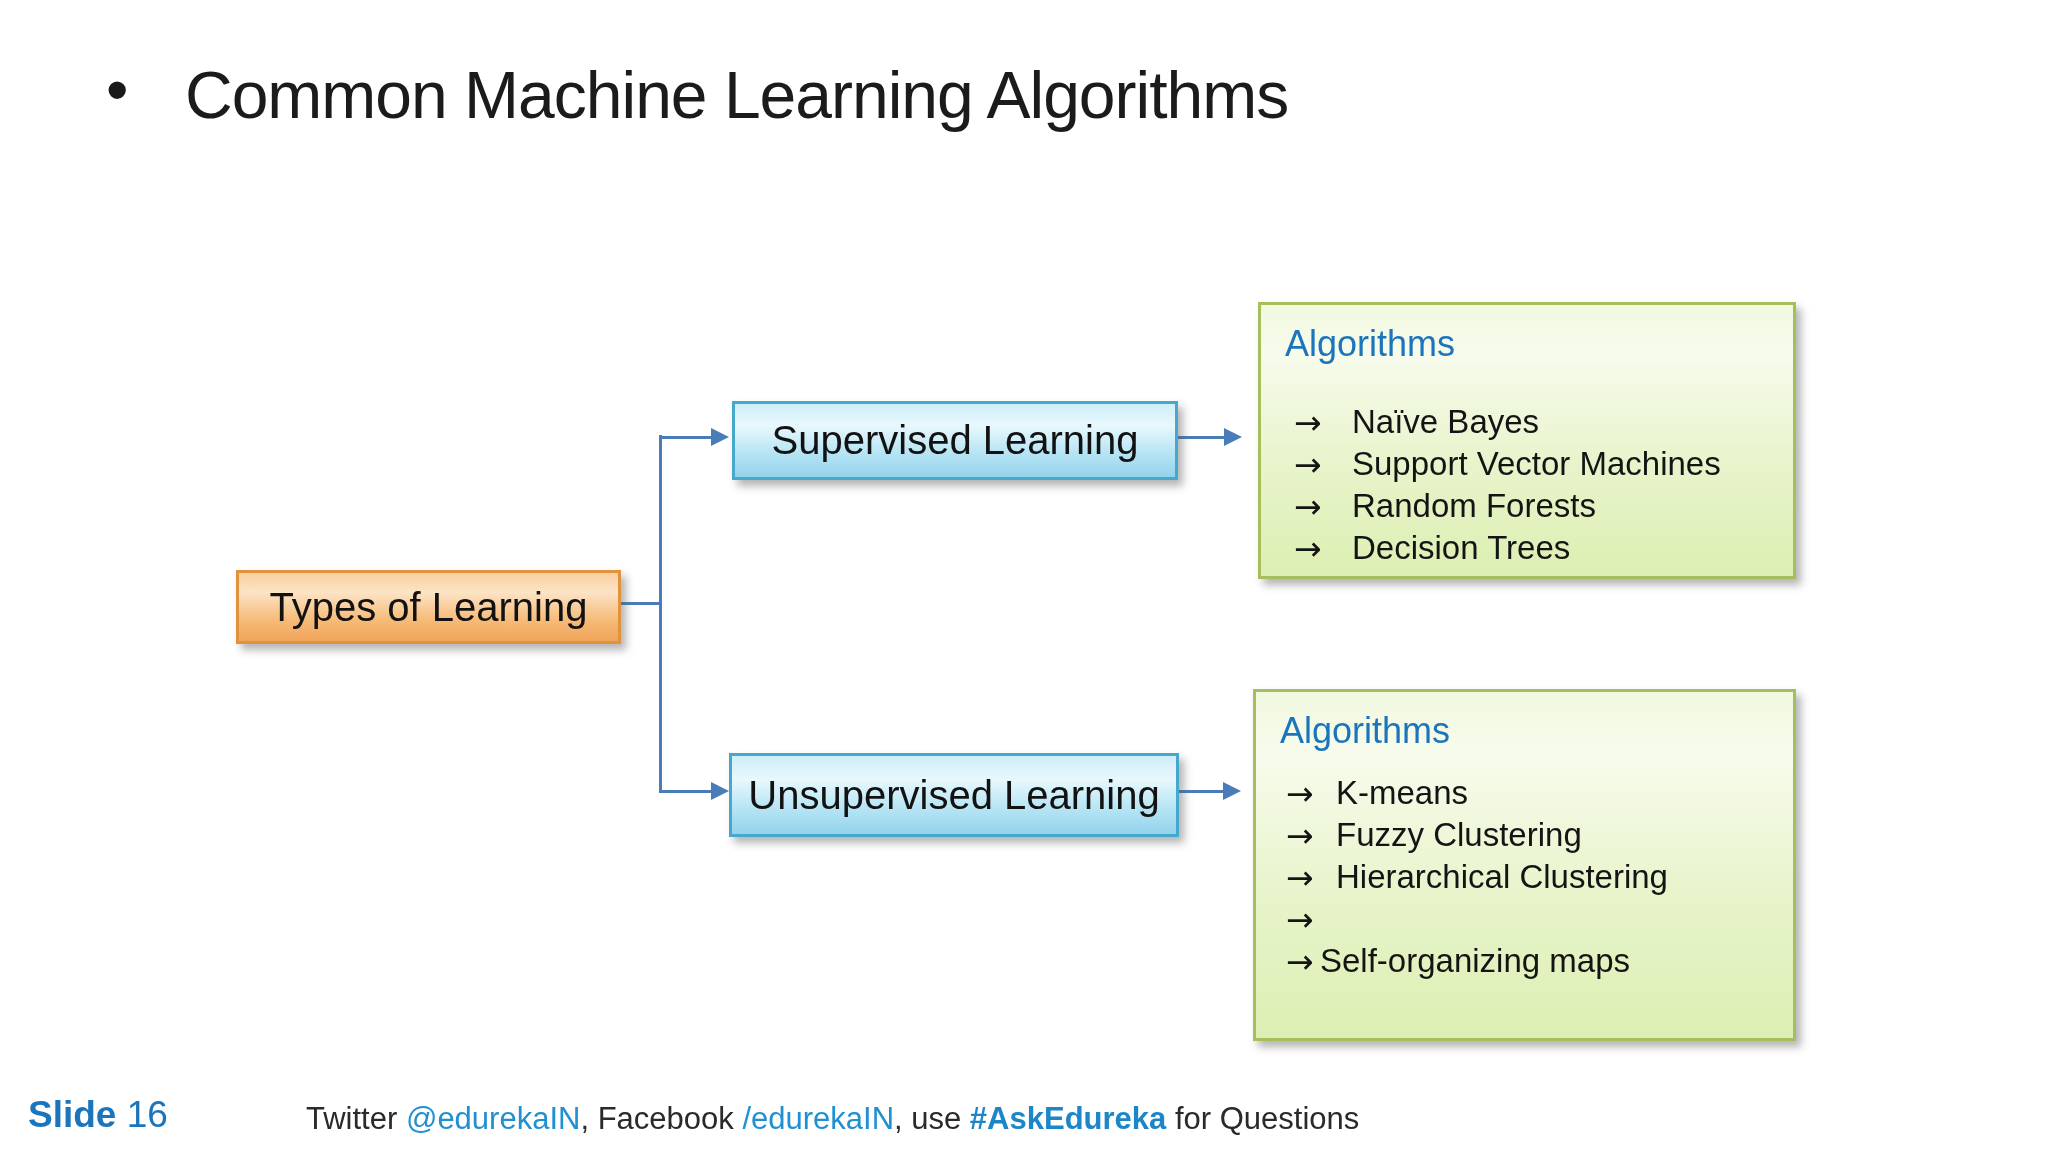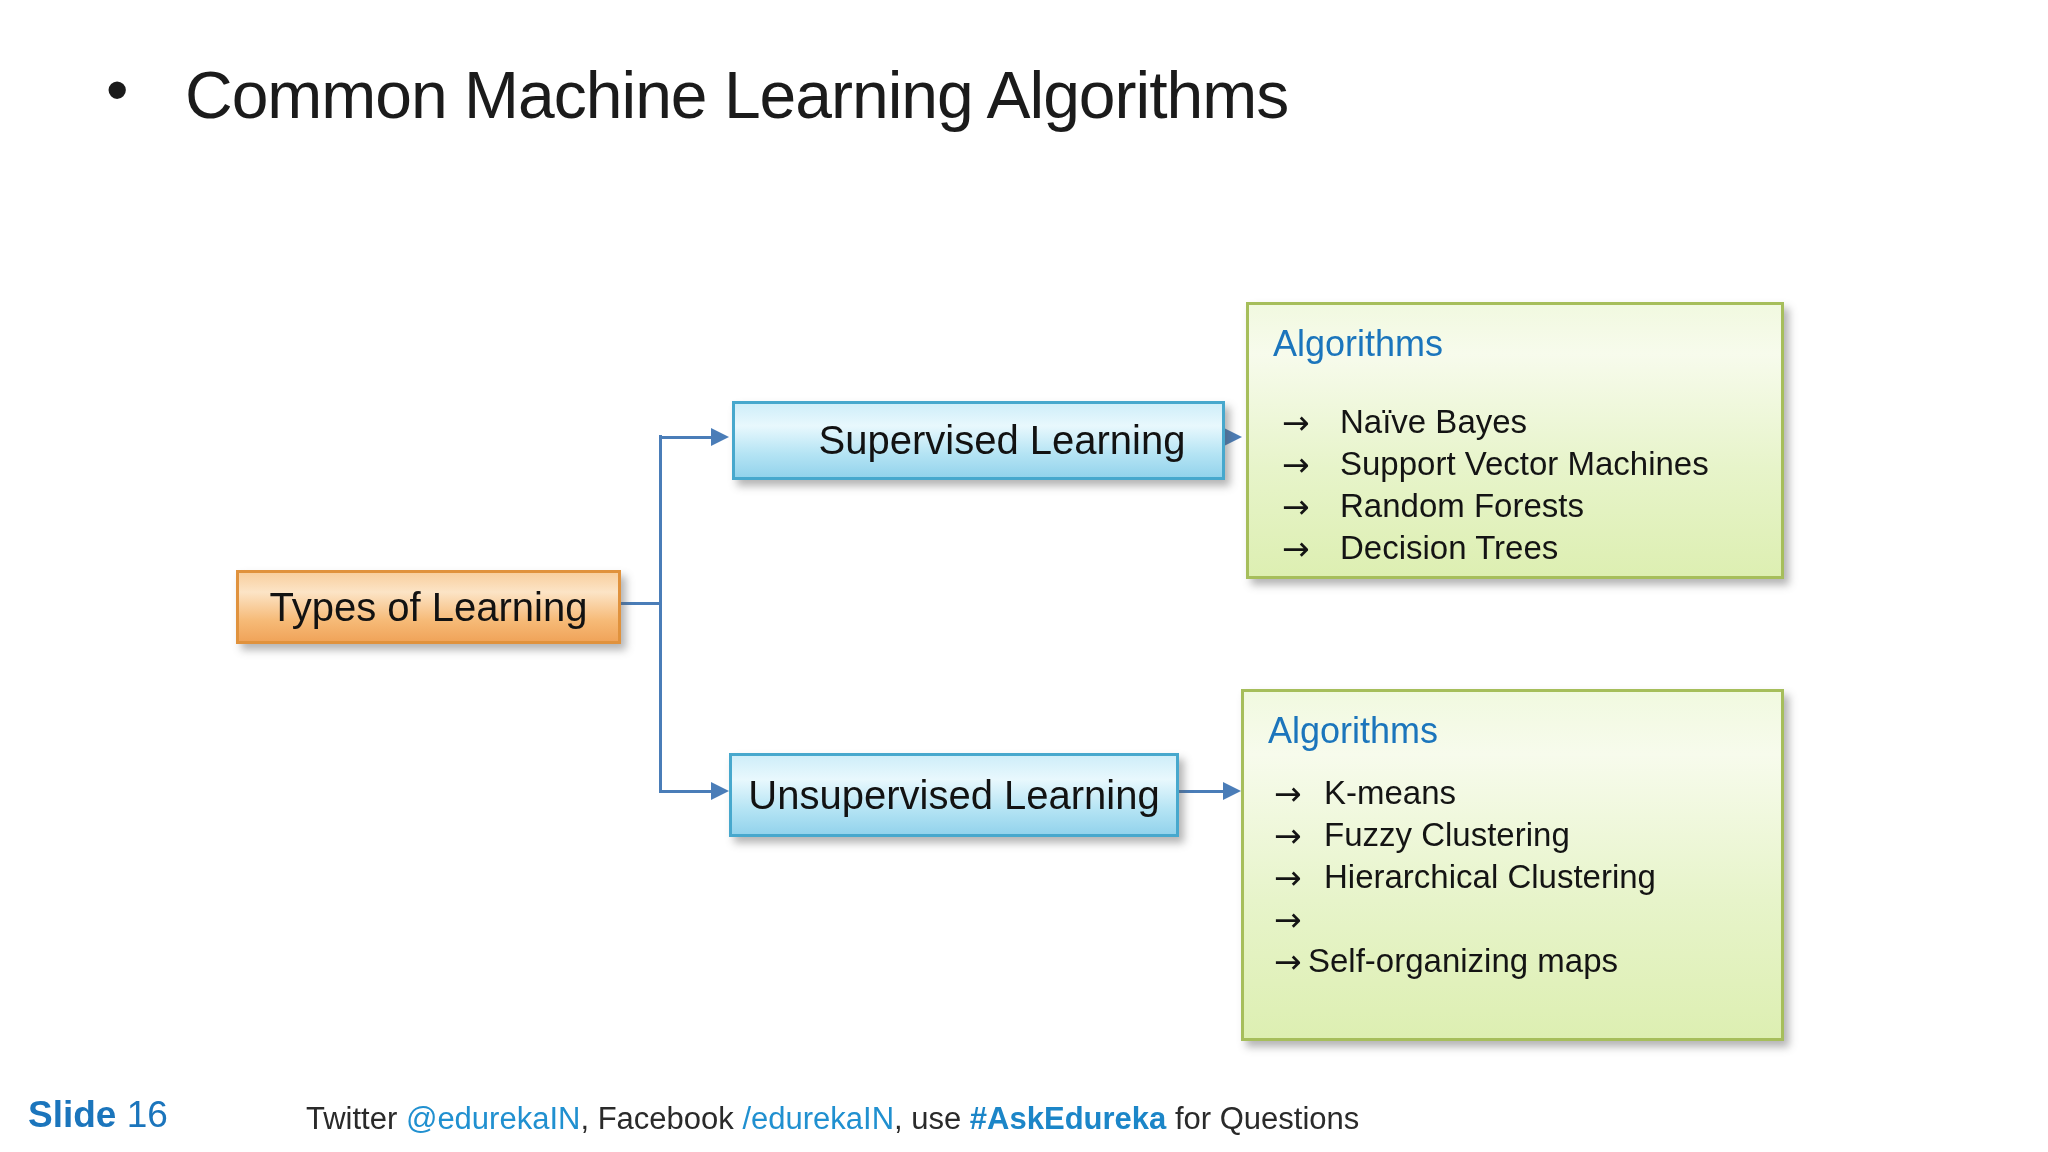--- a/index.html
+++ b/index.html
@@ -27,28 +27,29 @@
   }
   .node-root{
     left:236px;top:570px;width:379px;height:68px;
     background:linear-gradient(180deg,#f8cf9f 0%,#fce4c6 28%,#f6ba77 70%,#f0a45a 100%);
     border:3px solid #e0923d;
   }
   .node-blue{
     background:linear-gradient(180deg,#cfeef9 0%,#e8f8fd 30%,#b5e4f4 68%,#93d3ec 100%);
     border:3px solid #47a8cd;
   }
-  .node-supervised{left:732px;top:401px;width:440px;height:73px;padding-left:47px;}
+  .node-supervised{left:732px;top:401px;width:440px;height:73px;}
   .node-unsupervised{left:729px;top:753px;width:444px;height:78px;}
   
   .panel{
     position:absolute;
     background:linear-gradient(180deg,#f1f9e0 0%,#f7fbec 18%,#e7f4ca 60%,#ddefb2 100%);
     border:3px solid #a6be5b;
     box-shadow:5px 6px 8px rgba(90,90,90,0.45);
+    margin-left:12px;
   }
   .panel-top{left:1246px;top:302px;width:532px;height:271px;}
   .panel-bottom{left:1241px;top:689px;width:537px;height:346px;}
   .panel-heading{
     position:absolute;left:24px;top:18px;
     font-size:36px;line-height:42px;color:#1b75bc;
   }
   .algo-list{position:absolute;left:0;right:6px;}
   .panel-top .algo-list{top:96px;}
   .panel-bottom .algo-list{top:80px;}

